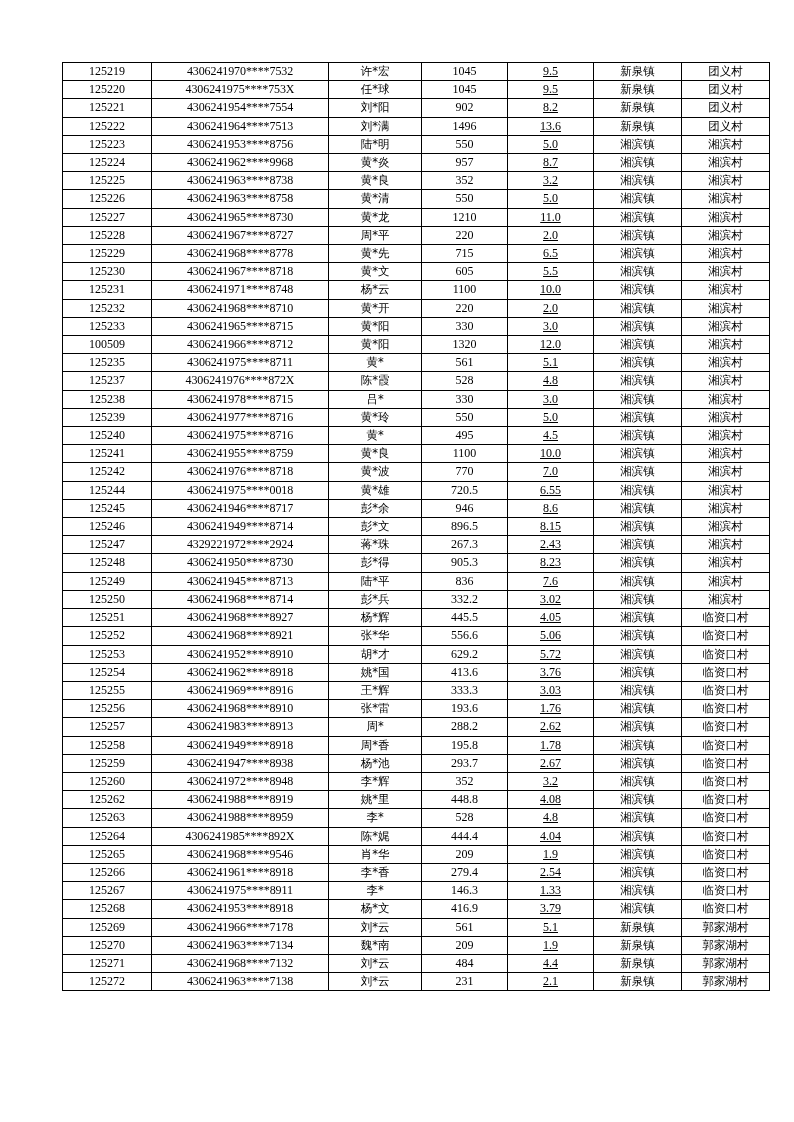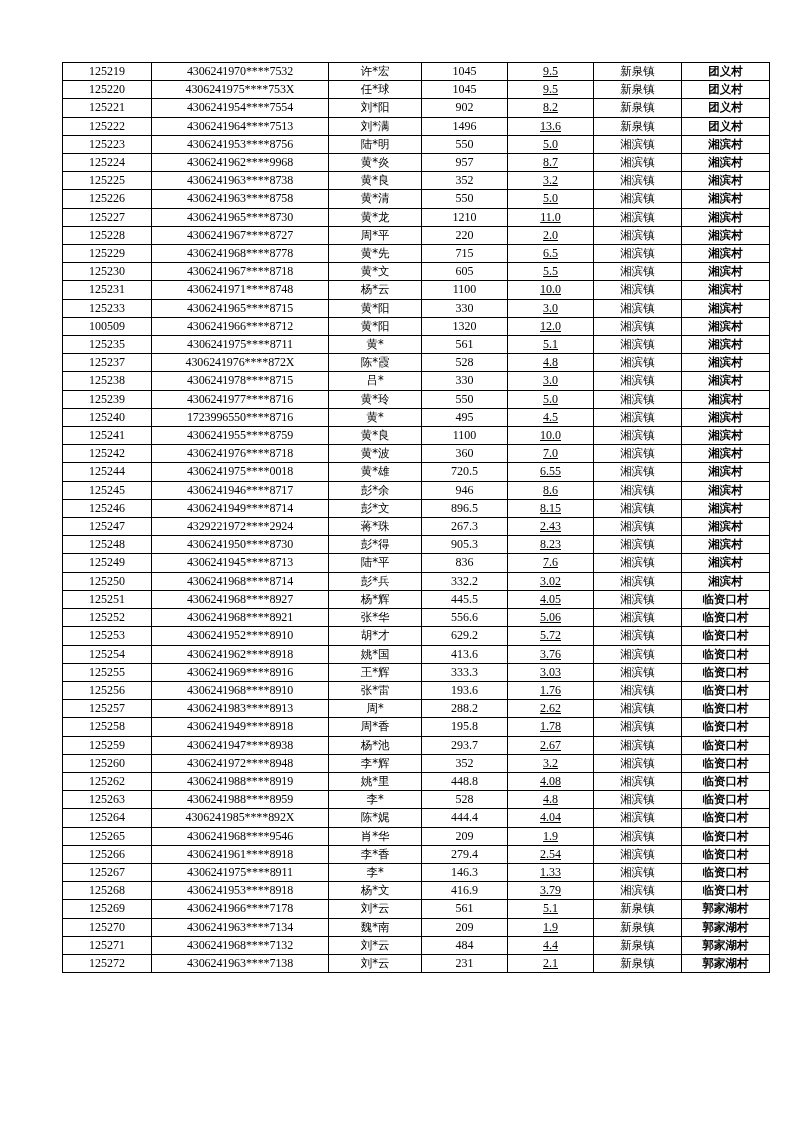--- a/index.html
+++ b/index.html
@@ -36,21 +36,21 @@
     padding: 0;
     white-space: nowrap;
     overflow: hidden;
   }
   td.c-id      { width: 88px; }
   td.c-card    { width: 176px; letter-spacing: -0.1px; }
   td.c-name    { width: 92px; }
   td.c-amount  { width: 85px; }
   td.c-rate    { width: 85px; text-decoration: underline; }
   td.c-town    { width: 87px; }
-  td.c-village { width: 87px; font-weight: bold; }
+  td.c-village { width: 87px; }
   .cn {
     font-family: "DejaVu Sans", sans-serif;
     font-size: 11.5px;
   }
   .num {
     font-family: "Liberation Serif", serif;
     font-size: 12px;
   }
 </style>
 </head>
@@ -170,20 +170,29 @@
         <tr>
           <td class="c-id"><span class="num">125231</span></td>
           <td class="c-card"><span class="num">4306241971****8748</span></td>
           <td class="c-name"><span class="cn">杨*云</span></td>
           <td class="c-amount"><span class="num">1100</span></td>
           <td class="c-rate"><span class="num">10.0</span></td>
           <td class="c-town"><span class="cn">湘滨镇</span></td>
           <td class="c-village"><span class="cn">湘滨村</span></td>
         </tr>
         <tr>
+          <td class="c-id"><span class="num">125232</span></td>
+          <td class="c-card"><span class="num">4306241968****8710</span></td>
+          <td class="c-name"><span class="cn">黄*开</span></td>
+          <td class="c-amount"><span class="num">220</span></td>
+          <td class="c-rate"><span class="num">2.0</span></td>
+          <td class="c-town"><span class="cn">湘滨镇</span></td>
+          <td class="c-village"><span class="cn">湘滨村</span></td>
+        </tr>
+        <tr>
           <td class="c-id"><span class="num">125233</span></td>
           <td class="c-card"><span class="num">4306241965****8715</span></td>
           <td class="c-name"><span class="cn">黄*阳</span></td>
           <td class="c-amount"><span class="num">330</span></td>
           <td class="c-rate"><span class="num">3.0</span></td>
           <td class="c-town"><span class="cn">湘滨镇</span></td>
           <td class="c-village"><span class="cn">湘滨村</span></td>
         </tr>
         <tr>
           <td class="c-id"><span class="num">100509</span></td>
@@ -225,41 +234,41 @@
           <td class="c-id"><span class="num">125239</span></td>
           <td class="c-card"><span class="num">4306241977****8716</span></td>
           <td class="c-name"><span class="cn">黄*玲</span></td>
           <td class="c-amount"><span class="num">550</span></td>
           <td class="c-rate"><span class="num">5.0</span></td>
           <td class="c-town"><span class="cn">湘滨镇</span></td>
           <td class="c-village"><span class="cn">湘滨村</span></td>
         </tr>
         <tr>
           <td class="c-id"><span class="num">125240</span></td>
-          <td class="c-card"><span class="num">1723996550****8716</span></td>
+          <td class="c-card"><span class="num">4306241975****8716</span></td>
           <td class="c-name"><span class="cn">黄*</span></td>
           <td class="c-amount"><span class="num">495</span></td>
           <td class="c-rate"><span class="num">4.5</span></td>
           <td class="c-town"><span class="cn">湘滨镇</span></td>
           <td class="c-village"><span class="cn">湘滨村</span></td>
         </tr>
         <tr>
           <td class="c-id"><span class="num">125241</span></td>
           <td class="c-card"><span class="num">4306241955****8759</span></td>
           <td class="c-name"><span class="cn">黄*良</span></td>
           <td class="c-amount"><span class="num">1100</span></td>
           <td class="c-rate"><span class="num">10.0</span></td>
           <td class="c-town"><span class="cn">湘滨镇</span></td>
           <td class="c-village"><span class="cn">湘滨村</span></td>
         </tr>
         <tr>
           <td class="c-id"><span class="num">125242</span></td>
           <td class="c-card"><span class="num">4306241976****8718</span></td>
           <td class="c-name"><span class="cn">黄*波</span></td>
-          <td class="c-amount"><span class="num">360</span></td>
+          <td class="c-amount"><span class="num">770</span></td>
           <td class="c-rate"><span class="num">7.0</span></td>
           <td class="c-town"><span class="cn">湘滨镇</span></td>
           <td class="c-village"><span class="cn">湘滨村</span></td>
         </tr>
         <tr>
           <td class="c-id"><span class="num">125244</span></td>
           <td class="c-card"><span class="num">4306241975****0018</span></td>
           <td class="c-name"><span class="cn">黄*雄</span></td>
           <td class="c-amount"><span class="num">720.5</span></td>
           <td class="c-rate"><span class="num">6.55</span></td>

